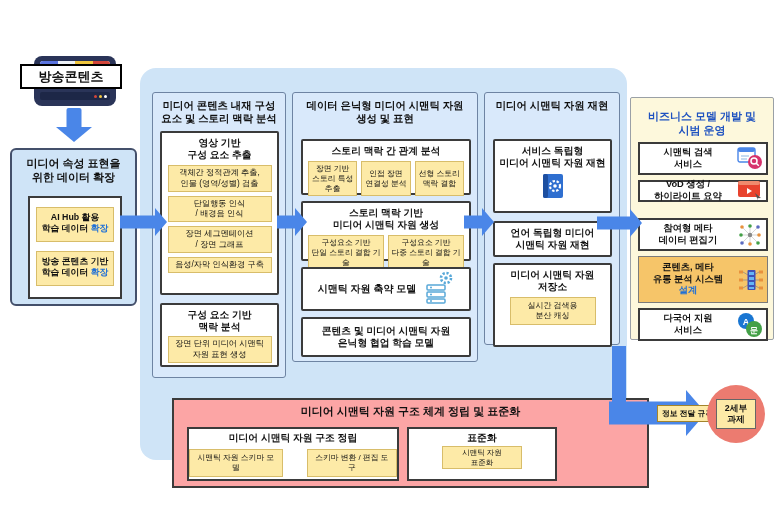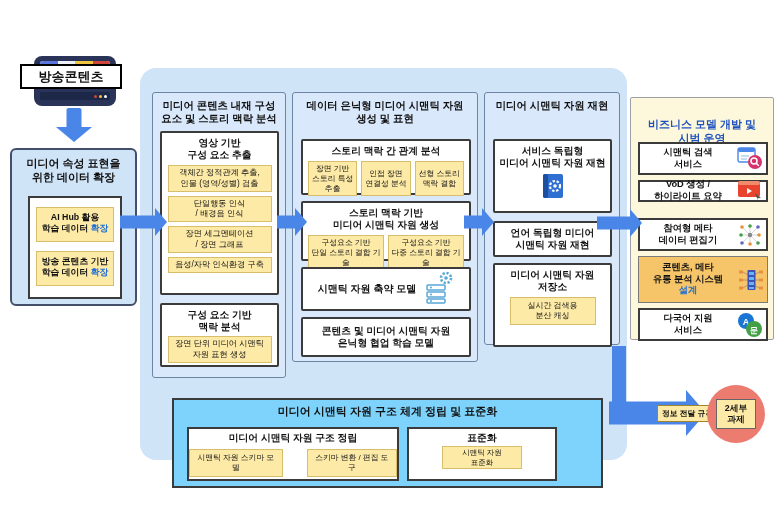--- a/index.html
+++ b/index.html
@@ -81,31 +81,31 @@
   .col3 .box1{ left:8px; top:46px; width:119px; height:74px; }
   .col3 .box1 .icon-center{ display:flex; justify-content:center; margin-top:2px; }
   .col3 .box2{ left:8px; top:128px; width:119px; height:36px; display:flex; align-items:center; justify-content:center; }
   .col3 .box2 .sub-title{ margin-top:0; }
   .col3 .box3{ left:8px; top:170px; width:119px; height:84px; }
   .col3 .box3 .yellow-box{ width:86px; margin:4px auto 0; font-size:8px; min-height:28px; }
 
   
   .business{ position:absolute; left:630px; top:97px; width:144px; height:243px; background:#fdf8dc;
              border:1.5px solid #9aa0a6; border-radius:2px; }
-  .business .panel-title{ font-size:11px; color:#1f52c0; padding-top:20px;text-align:center; }
+  .business .panel-title{ font-size:11px; color:#1f52c0; padding-top:12px;text-align:center; }
   .biz-item{ position:absolute; left:7px; width:130px; background:#fff; border:2px solid #3b3b3b;
              display:flex; align-items:center; }
   .biz-item .lbl{ flex:1; text-align:center; font-size:9.3px; font-weight:bold; line-height:1.25; }
   .biz-item .ic{ width:28px; flex:none; margin-right:2px; display:flex; justify-content:center; }
   .bi1{ top:44px; height:33px; } .bi2{ top:82px; height:22px; } .bi3{ top:120px; height:33px; }
   .bi4{ top:158px; height:47px; background:#f6c569; border:1.5px solid #7b7b7b; }
   .bi5{ top:210px; height:33px; }
 
   
-  .standard{ position:absolute; left:172px; top:398px; width:431px; height:90px; background:#7dd3fc;
+  .standard{ position:absolute; left:172px; top:398px; width:477px; height:90px; background:#fca5a5;
              border:2px solid #3b3b3b; z-index:3; }
   .standard .panel-title{ font-size:11px; padding-top:5px; }
   .std-sub{ position:absolute; background:#fff; border:2px solid #3b3b3b; }
   .std-left{ left:13px; top:27px; width:212px; height:54px; }
   .std-right{ left:233px; top:27px; width:150px; height:54px; }
   .std-sub .sub-title{ font-size:9.8px; margin-top:3px; }
   .std-row{ display:flex; gap:24px; justify-content:center; margin-top:5px; }
   .std-row .yellow-box{ font-size:7.8px; padding:3px 6px; }
   .std-right .yellow-box{ width:80px; margin:2px auto 0; font-size:7.5px; padding:1px 0; }
 

